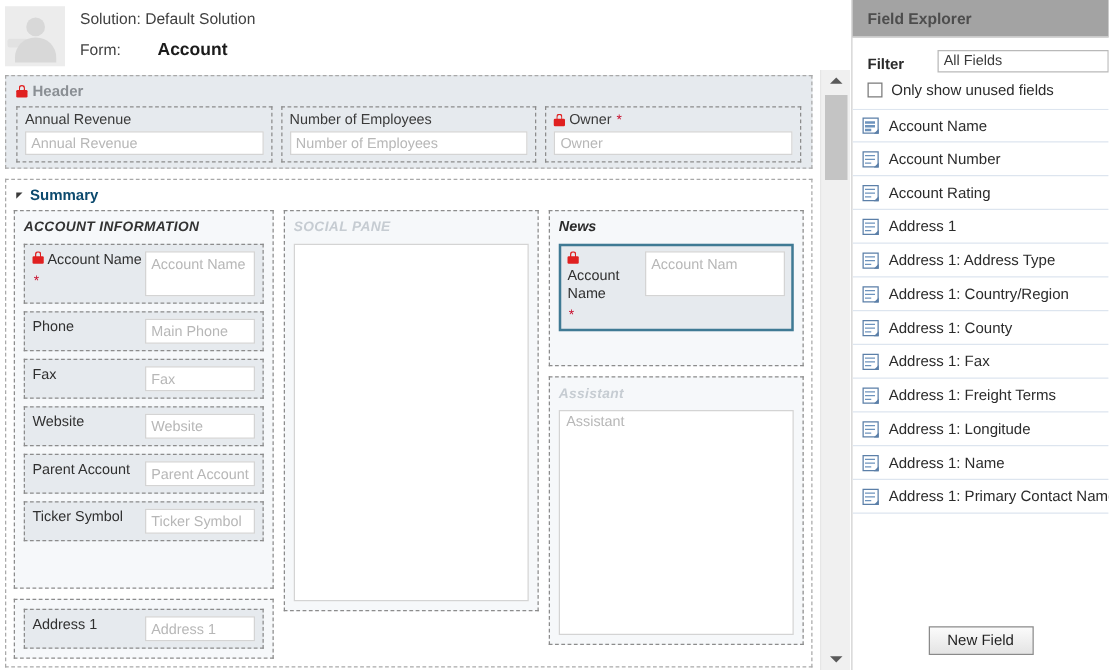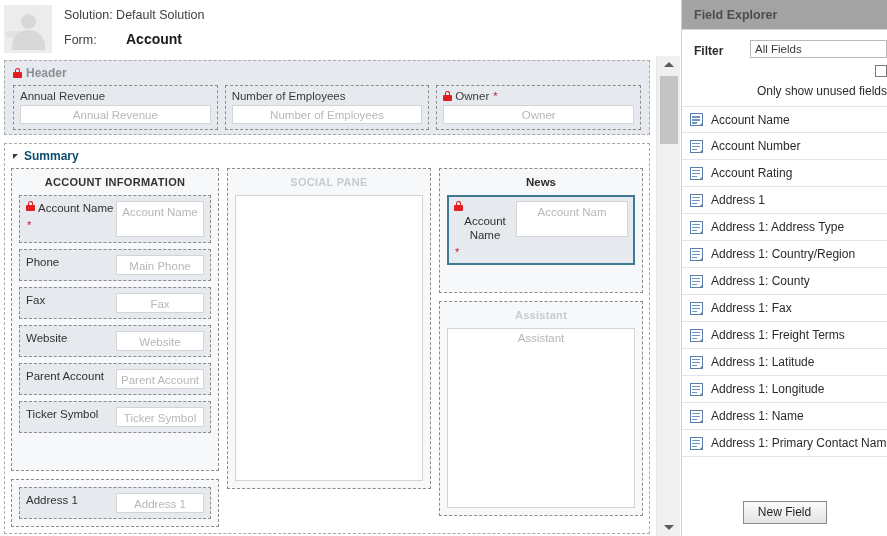--- a/index.html
+++ b/index.html
@@ -49,21 +49,20 @@
   #canvas {
     position: absolute; left: 0; top: 56px; width: 656px; height: 480px;
     background: #ffffff;
     overflow: hidden;
   }
 
   .tab-section {
     border: 1px dashed #a9a9a9;
     margin: 4px 6px 0 4px;
     background: #ffffff;
-    text-align: center;
   }
   .tab-section.header-tab { background: #e6eaee; padding-bottom: 4px; }
 
   .tab-title {
     font-size: 12px; font-weight: bold;
     padding: 5px 0 5px 8px;
     display: flex; align-items: center; gap: 4px;
   }
   .tab-title.header-title { color: #8a8f94; }
   .tab-title.summary-title { color: #0c4a6e; }
@@ -110,20 +109,21 @@
 
   
   .subsection {
     border: 1px dashed #8c8c8c;
     background: #f6f8fa;
     padding: 7px 7px 7px 7px;
   }
   .subtitle {
     font-size: 11px; font-weight: bold; letter-spacing: .3px;
     margin-bottom: 7px;
+    font-style: italic;
   }
   .subtitle.dark { color: #333333; }
   .subtitle.muted { color: #c6ccd2; }
   .subtitle.news { color: #2b2b2b; letter-spacing: 0; font-size: 11.5px; }
 
   .frow {
     border: 1px dashed #8c8c8c;
     background: #e6eaee;
     display: flex; align-items: flex-start;
     padding: 5px 6px;
@@ -195,21 +195,21 @@
   #ex-filter { padding: 10px 0 0 12px; }
   .filter-row { display: flex; align-items: flex-end; }
   .filter-label { font-size: 12px; font-weight: bold; color: #2b2b2b; width: 56px; }
   .filter-select {
     flex: 1 1 auto; height: 18px;
     border: 1px solid #b9b9b9; background: #ffffff;
     font-size: 11.5px; color: #3a3a3a;
     padding: 1px 4px; line-height: 14px;
     overflow: hidden; white-space: nowrap;
   }
-  .checkbox-row { display: flex; align-items: flex-end; gap: 7px; margin-top: 7px; flex-direction: column; }
+  .checkbox-row { display: flex; align-items: center; gap: 7px; margin-top: 7px; }
   .cbox {
     width: 12px; height: 12px; border: 1px solid #7a7a7a; background: #ffffff;
     flex: 0 0 auto;
   }
   .cbox-label { font-size: 12px; color: #2b2b2b; }
 
   #ex-list { margin-top: 8px; flex: 1 1 auto; overflow: hidden; }
   .ex-item {
     height: 27px;
     display: flex; align-items: center; gap: 8px;
@@ -530,30 +530,20 @@
           <span>Address 1: Freight Terms</span>
         </div>
         <div class="ex-item">
           <span class="field-icon">
             <span class="page"></span>
             <span class="l1"></span>
             <span class="l2"></span>
             <span class="l3"></span>
             <span class="fold"></span>
           </span>
-          <span>Address 1: Latitude</span>
-        </div>
-        <div class="ex-item">
-          <span class="field-icon">
-            <span class="page"></span>
-            <span class="l1"></span>
-            <span class="l2"></span>
-            <span class="l3"></span>
-            <span class="fold"></span>
-          </span>
           <span>Address 1: Longitude</span>
         </div>
         <div class="ex-item">
           <span class="field-icon">
             <span class="page"></span>
             <span class="l1"></span>
             <span class="l2"></span>
             <span class="l3"></span>
             <span class="fold"></span>
           </span>

